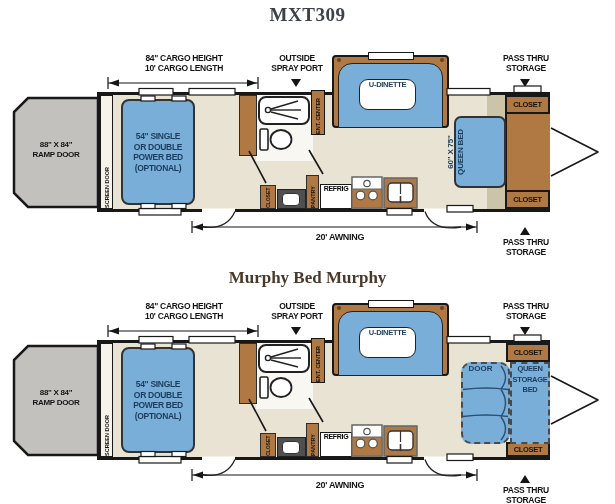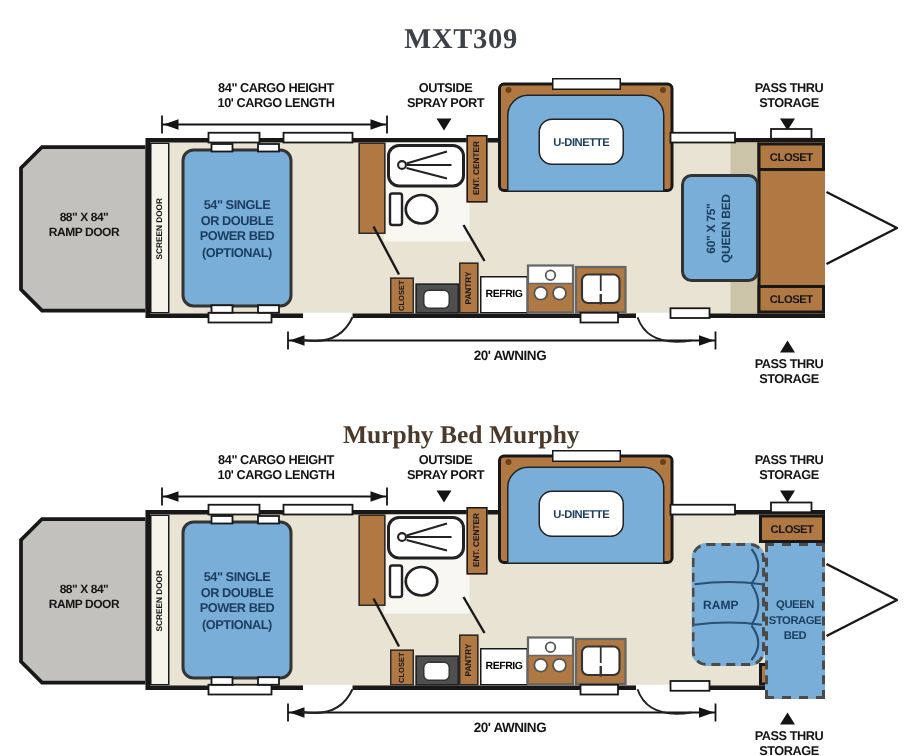--- a/index.html
+++ b/index.html
@@ -1,32 +1,32 @@
 <!DOCTYPE html>
 <html><head>
 <meta charset="utf-8">
 <style>
   html,body{margin:0;padding:0;}
   body{width:615px;height:504px;position:relative;background:#ffffff;
        font-family:"Liberation Sans",sans-serif;overflow:hidden;}
   .abs{position:absolute;box-sizing:border-box;}
   .plan{position:absolute;left:0;width:615px;height:262px;}
   .title{position:absolute;left:0;width:615px;text-align:center;
-         font-family:"Liberation Serif",serif;font-weight:bold;margin-top:12px;}
+         font-family:"Liberation Serif",serif;font-weight:bold;}
   .lbl{position:absolute;box-sizing:border-box;font-weight:bold;font-size:8.5px;line-height:1.15;
        color:#141414;text-align:center;letter-spacing:-0.3px;white-space:nowrap;}
   .navy{color:#1C3C5E;}
   .tri-d{position:absolute;width:0;height:0;border-left:5.5px solid transparent;
          border-right:5.5px solid transparent;border-top:8.5px solid #141414;}
   .tri-u{position:absolute;width:0;height:0;border-left:5.5px solid transparent;
          border-right:5.5px solid transparent;border-bottom:8.5px solid #141414;}
   .body-shell{background:#E9E3D3;border:3px solid #181818;}
   .brown{background:#B07944;}
   .blue{background:#78AED7;}
-  .vbox{display:flex;align-items:center;justify-content:center;}
+  .vbox{display:flex;justify-content:center;}
   .vtxt{writing-mode:vertical-rl;transform:rotate(180deg);font-weight:bold;color:#141414;
         white-space:nowrap;letter-spacing:0;}
   .closet-box{background:#B07944;border:2px solid #181818;display:flex;align-items:center;
               justify-content:center;font-weight:bold;font-size:7.5px;color:#141414;letter-spacing:-0.3px;}
   .bed-text{font-weight:bold;font-size:8.5px;line-height:10.5px;color:#1C3C5E;text-align:center;
             letter-spacing:-0.3px;}
   .rot90{transform:rotate(-90deg);font-weight:bold;font-size:8px;line-height:1.3;color:#1C3C5E;
          text-align:center;white-space:nowrap;letter-spacing:-0.2px;}
   .dashed{border:2px dashed #4a4a4a;}
   svg{position:absolute;left:0;top:0;pointer-events:none;}
@@ -250,29 +250,29 @@
   <div class="abs vbox" style="left:320px;top:184px;width:32px;height:25px;background:#fff;border:1.6px solid #181818;">
     <span style="font-weight:bold;font-size:7px;letter-spacing:-0.3px;">REFRIG</span>
   </div>
 
   <div class="abs closet-box" style="left:506px;top:95px;width:44px;height:19px;">
     <span>CLOSET</span>
   </div>
   <div class="abs closet-box" style="left:506px;top:194px;width:44px;height:15px;">
     <span>CLOSET</span>
   </div>
-  <div class="abs blue vbox dashed" style="left:510px;top:114px;width:40px;height:104px;">
+  <div class="abs blue vbox dashed" style="left:510px;top:114px;width:40px;height:82px;">
     <div class="bed-text" style="font-size:7.5px;line-height:10.5px;">
       <div>QUEEN</div>
       <div>STORAGE</div>
       <div>BED</div>
     </div>
   </div>
   <div class="abs blue vbox dashed" style="left:461px;top:114px;width:49px;height:82px;border-radius:10px;">
-    <span class="navy" style="font-weight:bold;font-size:8px;margin-right:10px;">RAMP</span>
+    <span class="navy" style="font-weight:bold;font-size:8px;margin-right:10px;">DOOR</span>
   </div>
 
   <svg width="615" height="262">
     <g stroke="#141414" stroke-width="1.2">
       <line x1="108" y1="83" x2="258" y2="83"></line>
         <line x1="108" y1="77" x2="108" y2="89"></line>
         <line x1="258" y1="77" x2="258" y2="89"></line>
       <line x1="192" y1="227" x2="477" y2="227"></line>
         <line x1="192" y1="221" x2="192" y2="233"></line>
         <line x1="477" y1="221" x2="477" y2="233"></line>

